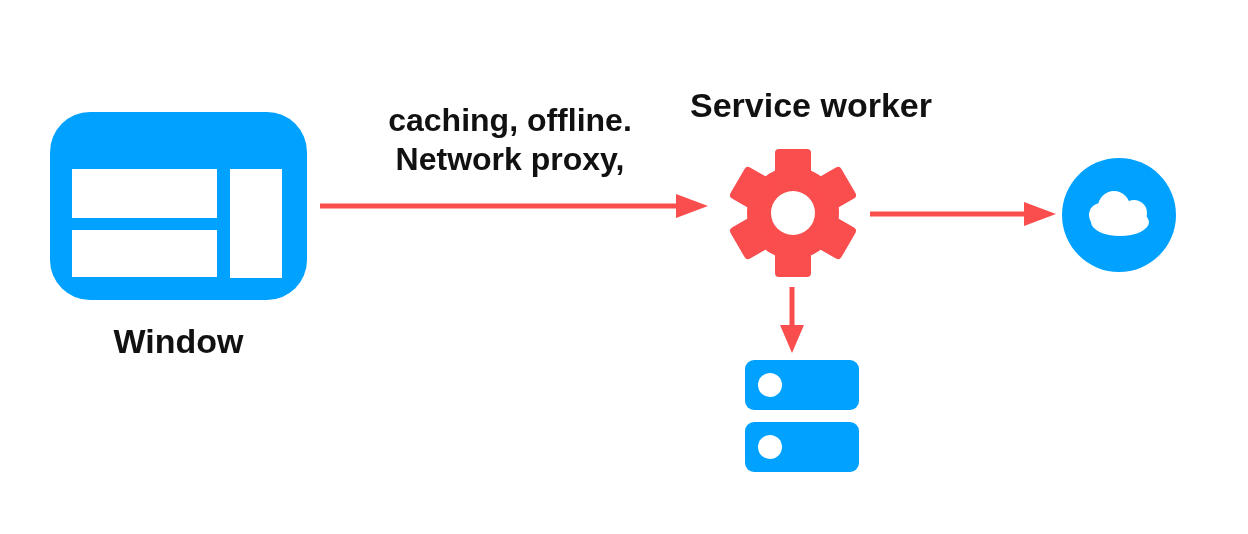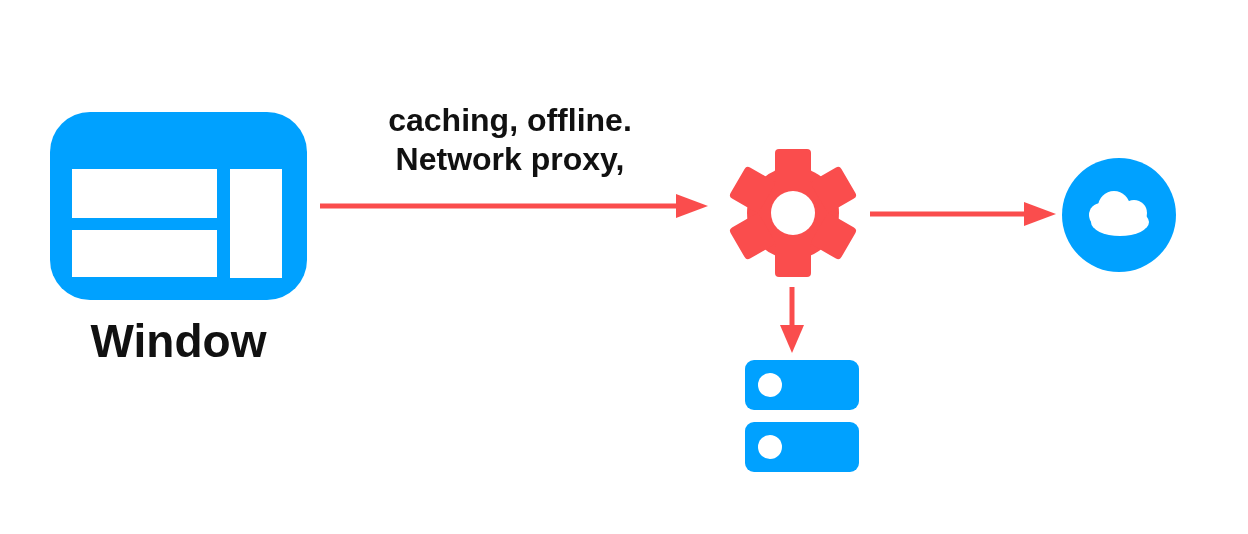--- a/index.html
+++ b/index.html
@@ -20,21 +20,21 @@
     color: var(--text);
   }
   .abs { position: absolute; }
   .label {
     font-weight: bold;
     color: var(--text);
     text-align: center;
     white-space: nowrap;
   }
   .window-icon   { left: 50px;  top: 112px; width: 257px; height: 188px; }
-  .window-label  { left: 50px;  top: 322px; width: 257px; font-size: 46px; line-height: 38px; }
+  .window-label  { left: 50px;  top: 322px; width: 257px; font-size: 34px; line-height: 38px; }
   .edge-note     { left: 320px; top: 101px; width: 380px; font-size: 32px; line-height: 39px; font-weight: bold; text-align: center; }
   .arrow-1       { left: 318px; top: 191px; width: 392px; height: 30px; }
   .sw-title      { left: 676px; top: 86px;  width: 270px; font-size: 34px; line-height: 38px; }
   .gear-icon-box { left: 729px; top: 149px; width: 128px; height: 128px; }
   .arrow-2       { left: 868px; top: 199px; width: 192px; height: 30px; }
   .cloud-icon-box{ left: 1062px; top: 158px; width: 114px; height: 114px; }
   .arrow-3       { left: 777px; top: 285px; width: 30px;  height: 70px; }
   .db-icon-box   { left: 745px; top: 360px; width: 114px; height: 112px; }
   svg { display: block; width: 100%; height: 100%; }
 </style>
@@ -57,20 +57,21 @@
     <div>caching, offline.</div>
     <div>Network proxy,</div>
   </div>
   <div class="abs arrow-1">
     <svg viewBox="0 0 392 30" aria-hidden="true">
       <path d="M2 15 H360" stroke="var(--red)" stroke-width="5" fill="none"></path>
       <polygon points="358,3 390,15 358,27" fill="var(--red)"></polygon>
     </svg>
   </div>
 
+  <div class="abs label sw-title">Service worker</div>
   <div class="abs gear-icon-box">
     <svg viewBox="0 0 128 128" aria-hidden="true">
       <g fill="var(--red)">
         <circle cx="64" cy="64" r="46"></circle>
         <rect x="46" y="0" width="36" height="34" rx="4" transform="rotate(0 64 64)"></rect>
         <rect x="46" y="0" width="36" height="34" rx="4" transform="rotate(60 64 64)"></rect>
         <rect x="46" y="0" width="36" height="34" rx="4" transform="rotate(120 64 64)"></rect>
         <rect x="46" y="0" width="36" height="34" rx="4" transform="rotate(180 64 64)"></rect>
         <rect x="46" y="0" width="36" height="34" rx="4" transform="rotate(240 64 64)"></rect>
         <rect x="46" y="0" width="36" height="34" rx="4" transform="rotate(300 64 64)"></rect>

